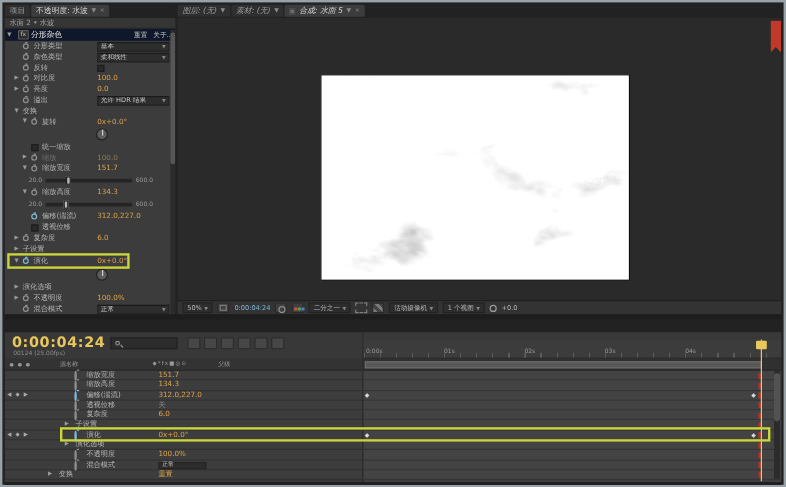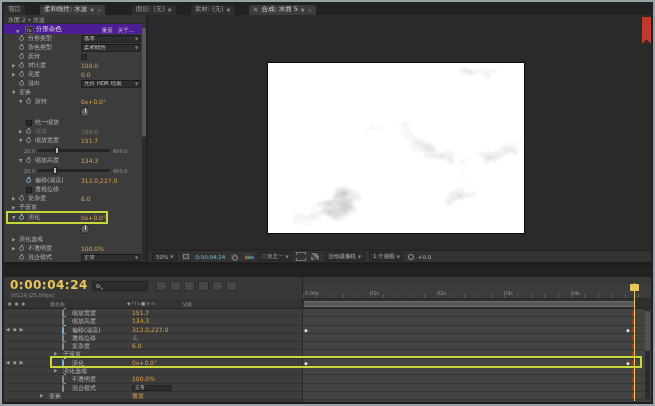--- a/index.html
+++ b/index.html
@@ -3,33 +3,33 @@
 <meta charset="utf-8">
 <style>
   *{box-sizing:border-box;margin:0;padding:0;}
   html,body{background:#111;}
   body{width:655px;height:406px;position:relative;overflow:hidden;
        font-family:"DejaVu Sans",sans-serif;}
   .abs{position:absolute;}
   .window{position:absolute;inset:0;border:2px solid #98a2a9;background:#222;}
 
   
-  .tabbar{position:absolute;height:11px;display:flex;align-items:center;gap:15px;background:#222;}
+  .tabbar{position:absolute;height:11px;display:flex;align-items:flex-start;gap:1px;background:#222;}
   .tab{height:10px;padding:0 4px;display:flex;align-items:center;gap:3px;background:#2f2f2f;
        color:#9c9c9c;font-size:6.5px;border-radius:2px 2px 0 0;white-space:nowrap;}
   .tab.active{background:#3c3c3c;color:#d2d2d2;}
   .tabicon{font-size:5px;color:#8a8a8a;}
   .swatch{width:5px;height:5px;background:#6d6d6d;border:1px solid #444;flex:none;}
 
   
   .ec{left:2px;top:13px;width:142px;height:247px;background:#3c3c3c;overflow:hidden;}
   .ec-crumb{height:9px;line-height:9px;padding-left:4px;font-size:6px;color:#a8a8a8;
             background:#353535;border-bottom:1px solid #2b2b2b;}
-  .fxrow{height:10px;display:flex;align-items:flex-end;background:#4c1d95;color:#e0e0e0;
-         font-size:6.5px;padding:0 12px;gap:2px;}
+  .fxrow{height:10px;display:flex;align-items:center;background:#0f172a;color:#e0e0e0;
+         font-size:6.5px;padding:0 2px;gap:2px;}
   .fxbadge{background:#2b2b2b;color:#c5c5c5;font-size:5px;padding:0 1px;border:1px solid #5a5a5a;border-radius:1px;}
   .fxspacer{flex:1;}
   .fxlink{color:#c6c6c6;font-size:5.5px;margin-left:3px;}
   .row{display:flex;align-items:center;height:9px;font-size:6px;color:#b5b5b5;padding:0 3px;}
   .row.h11{height:11px;}
   .ind1{padding-left:8px;}
   .ind2{padding-left:15px;}
   .tw{width:7px;font-size:4.5px;color:#9a9a9a;flex:none;}
   .swx{width:9px;flex:none;display:flex;}
   .stopwatch{width:5px;height:5px;border:1px solid #8f8f8f;border-radius:50%;position:relative;flex:none;}
@@ -128,27 +128,27 @@
 </head>
 <body>
 
 <div class="window">
 
   <div class="tabbar" style="left:2px;top:2px;width:142px;">
     <div class="tab">
       <span>项目</span>
     </div>
     <div class="tab active">
-      <span>柔和线性: 水波</span>
+      <span>不透明度: 水波</span>
       <span class="tabicon">▼</span>
       <span class="tabicon">×</span>
     </div>
   </div>
 
-  <div class="tabbar" style="left:130px;top:2px;width:503px;">
+  <div class="tabbar" style="left:146px;top:2px;width:503px;font-style:italic;">
     <div class="tab">
       <span>图层: (无)</span>
       <span class="tabicon">▼</span>
     </div>
     <div class="tab">
       <span>素材: (无)</span>
       <span class="tabicon">▼</span>
     </div>
     <div class="tab active">
       <span class="swatch"></span>

